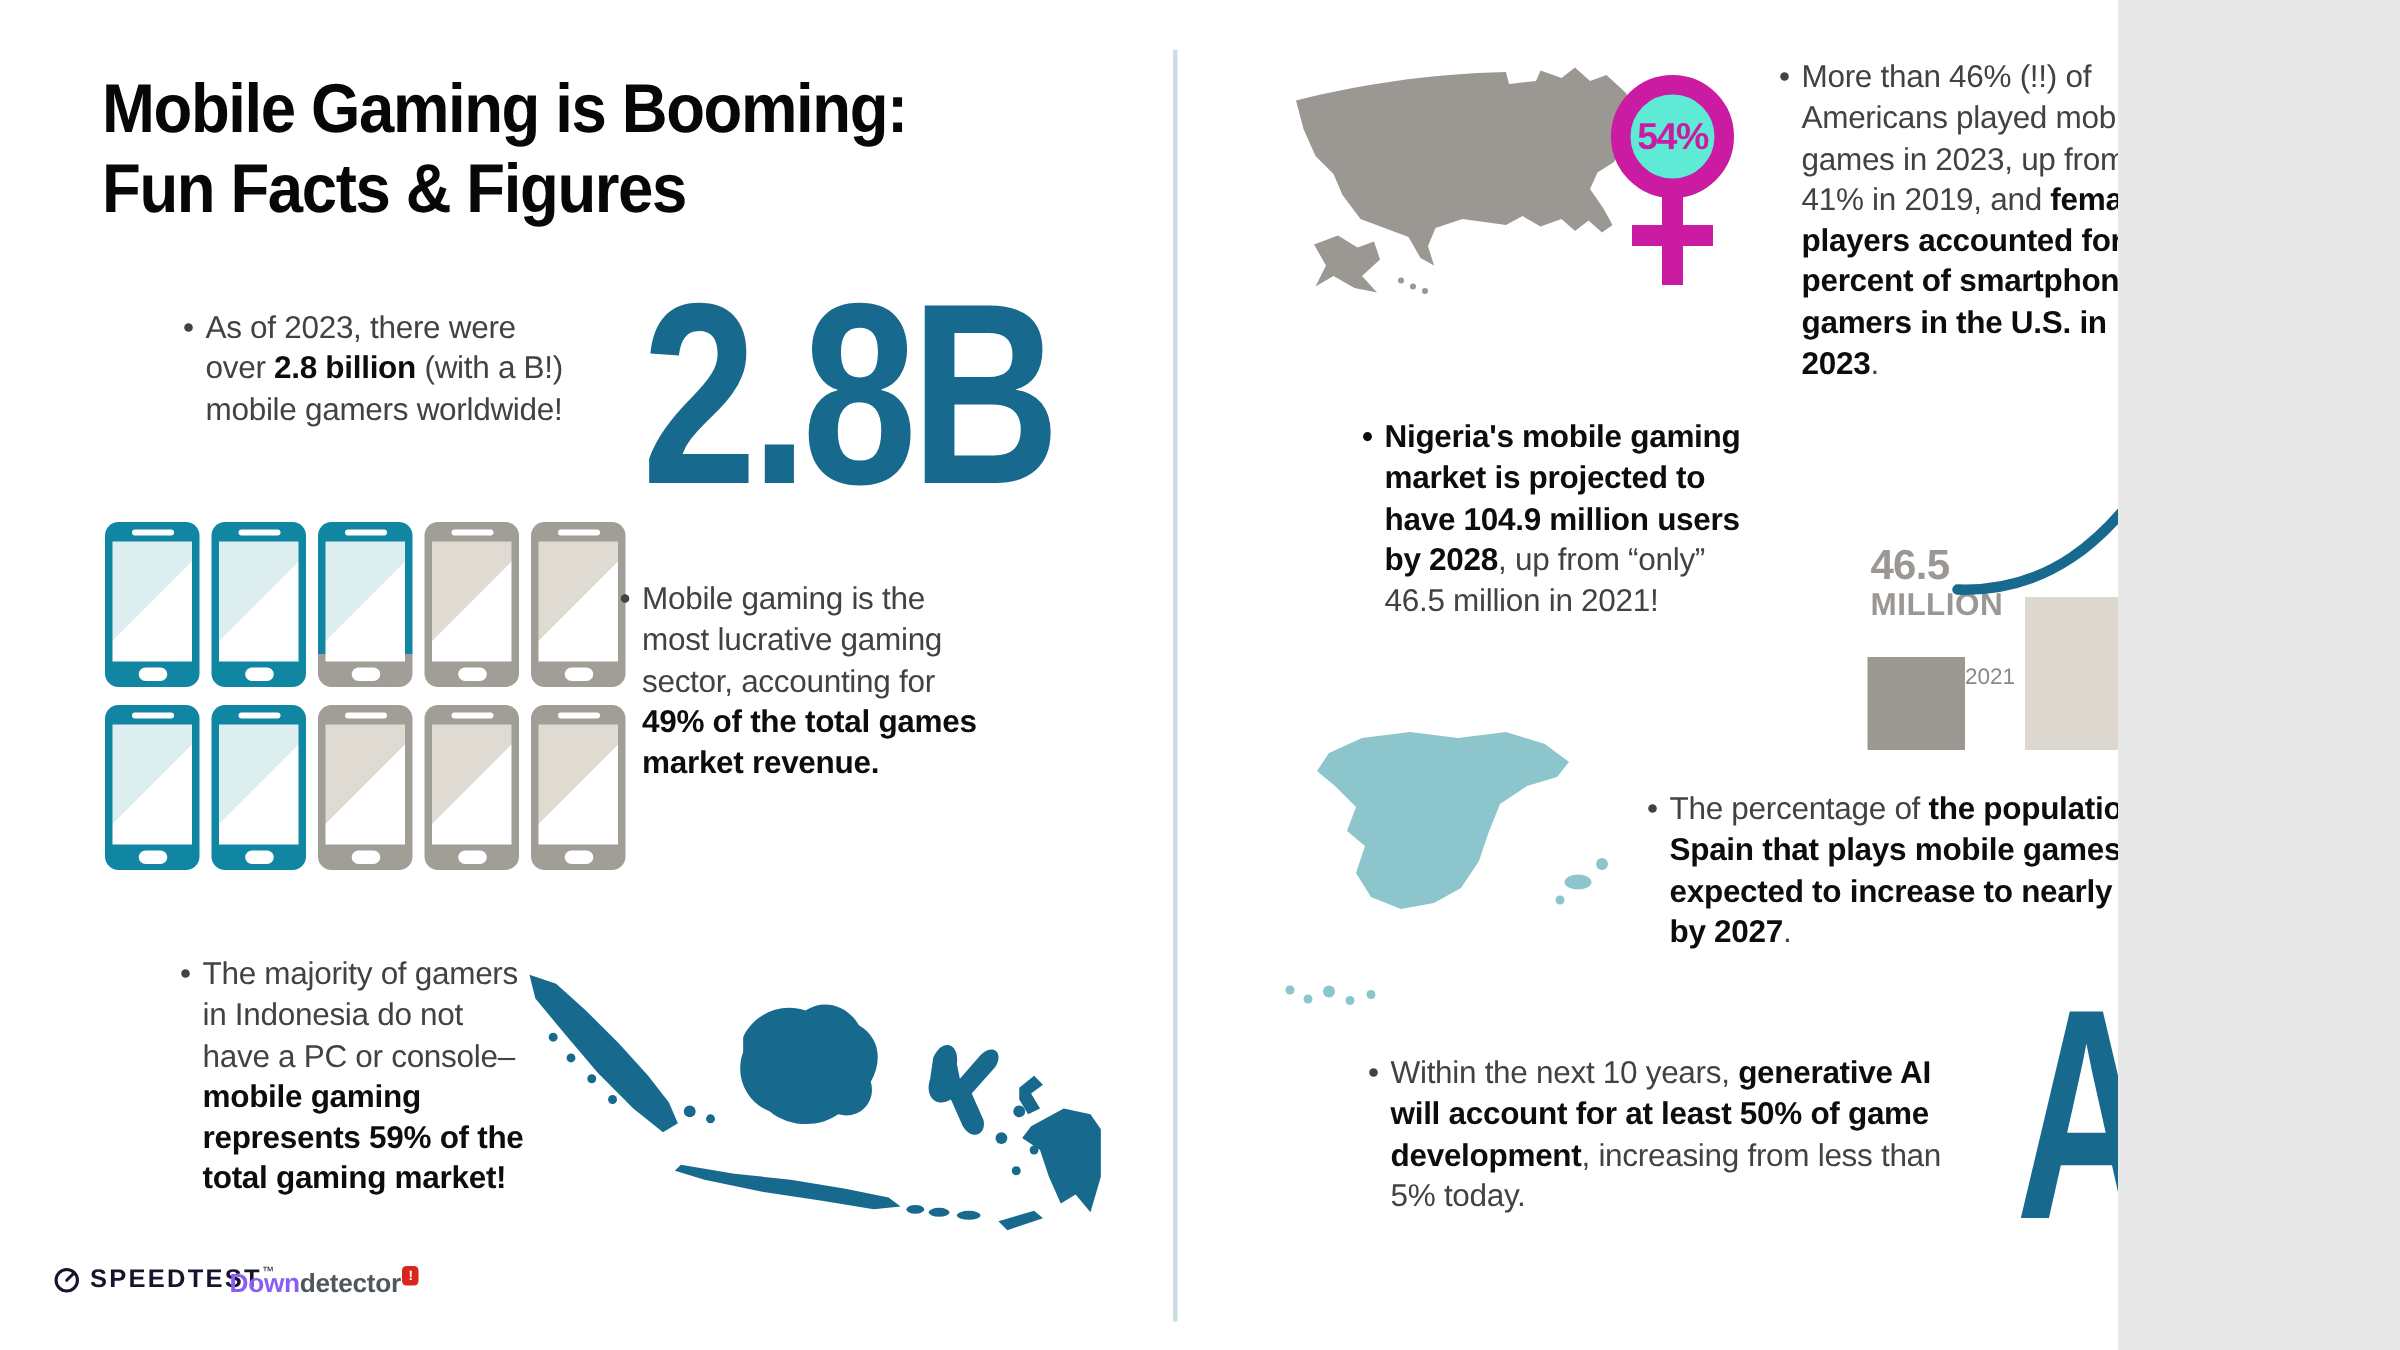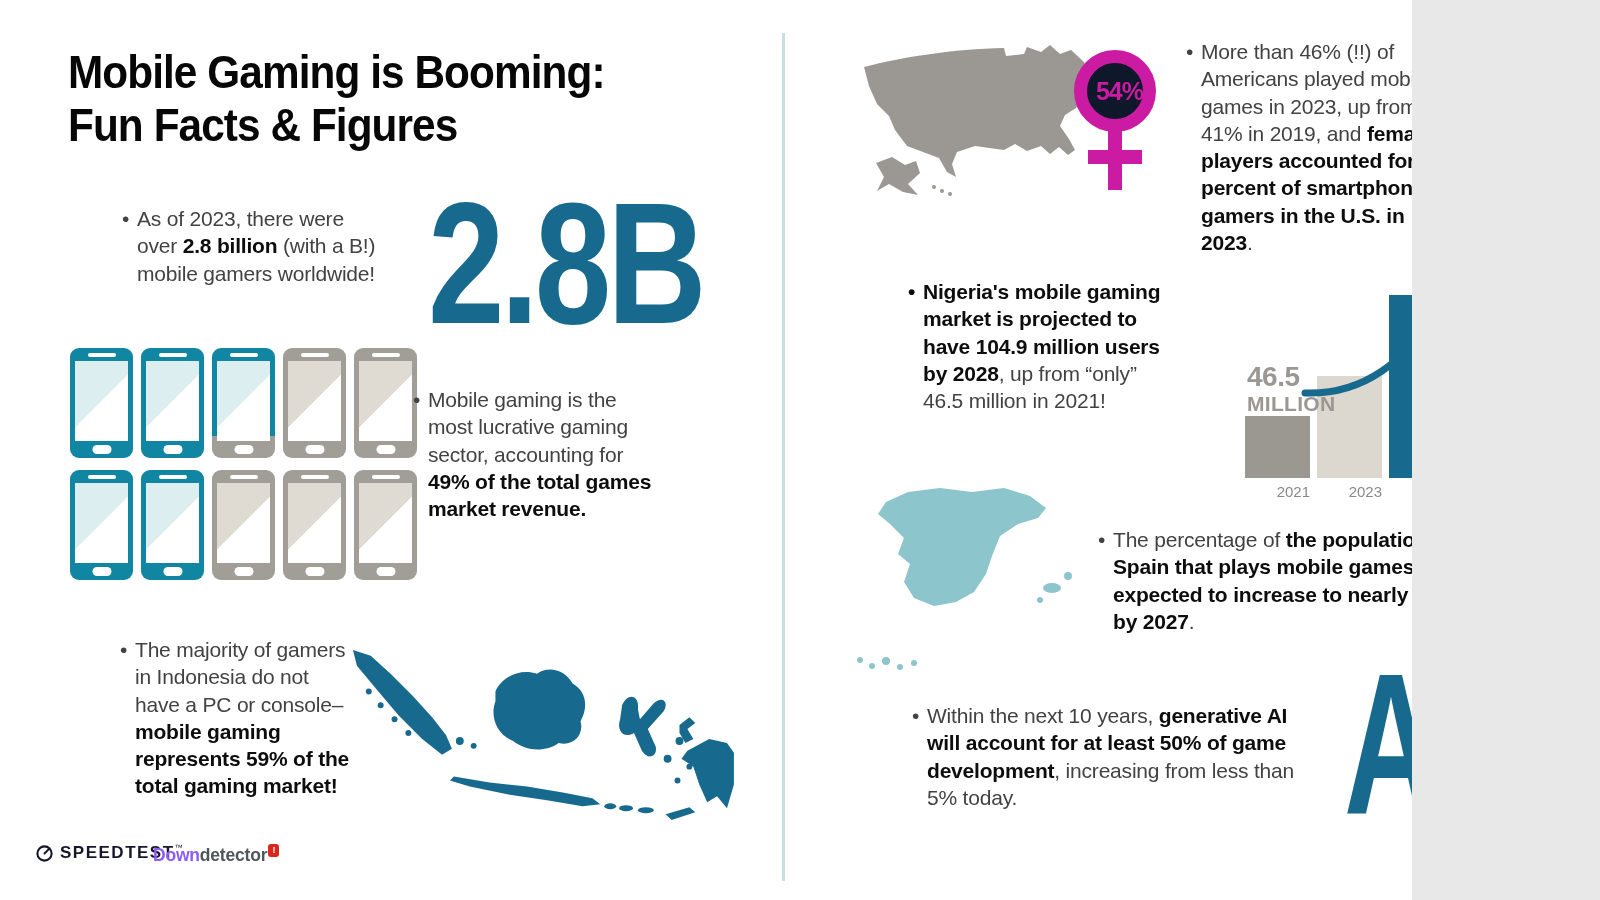--- a/index.html
+++ b/index.html
@@ -38,28 +38,28 @@
                  background:linear-gradient(135deg,#DDEEF1 49.8%,#FFFFFF 50%)}
   .phone.empty .screen{background:linear-gradient(135deg,#DFDBD2 49.8%,#FFFFFF 50%)}
   .phone .home{position:absolute;bottom:4px;left:50%;transform:translateX(-50%);width:19px;height:9px;border-radius:5px;background:#fff}
 
   .indonesia-map{position:absolute;left:338px;top:640px;width:398px;height:188px}
   .us-map{position:absolute;left:858px;top:35px;width:252px;height:168px}
   .spain-map{position:absolute;left:852px;top:464px;width:242px;height:214px}
 
   .female{position:absolute;left:1074px;top:50px;width:82px;height:145px}
   .fem-ring{position:absolute;left:0;top:0;width:82px;height:82px;border:13px solid #CA1BA2;border-radius:50%;
-            background:#0f172a;box-sizing:border-box;display:flex;align-items:center;justify-content:flex-end}
+            background:#5eead4;box-sizing:border-box;display:flex;align-items:center;justify-content:center}
   .fem-pct{font-size:25px;font-weight:700;color:#CA1BA2;letter-spacing:-1px}
   .fem-stem{position:absolute;left:34px;top:80px;width:14px;height:60px;background:#CA1BA2}
   .fem-cross{position:absolute;left:14px;top:100px;width:54px;height:14px;background:#CA1BA2}
 
   .chart{position:absolute;left:1205px;top:243px;width:330px;height:257px}
   .bars{position:absolute;left:40px;bottom:0;display:flex;align-items:flex-end;gap:7px}
-  .bar-col{display:flex;flex-direction:column;align-items:flex-end}
+  .bar-col{display:flex;flex-direction:row;align-items:flex-start}
   .bar{width:65px}
   .bar-label{margin-top:5px;font-size:15px;color:#8A8A8A}
   .annot{position:absolute;font-weight:700;line-height:1}
   .annot-num{font-size:28px;letter-spacing:-0.5px}
   .annot-unit{font-size:21px;margin-top:2px;letter-spacing:0.3px}
   .annot-left{left:42px;top:120px;color:#9B9793}
   .annot-right{left:254px;top:2px;color:#176A8E}
   .chart-arrow{position:absolute;left:0;top:0;width:330px;height:257px}
 
   .ai-graphic{position:absolute;left:1330px;top:655px;width:220px;height:170px}

